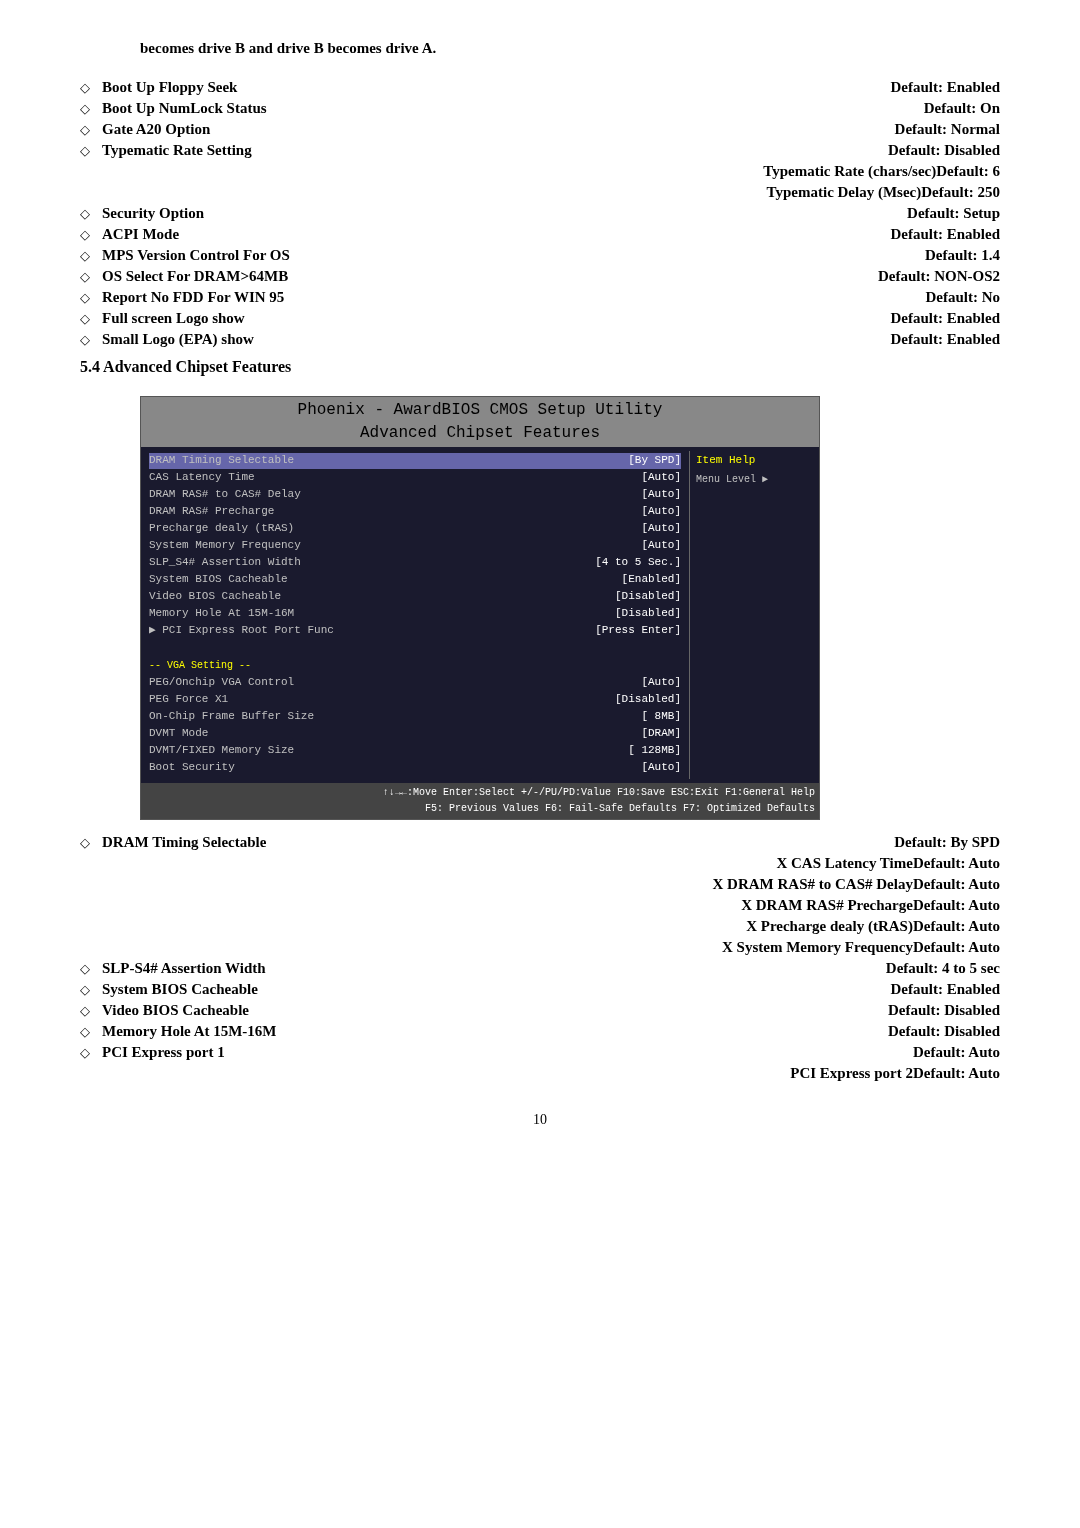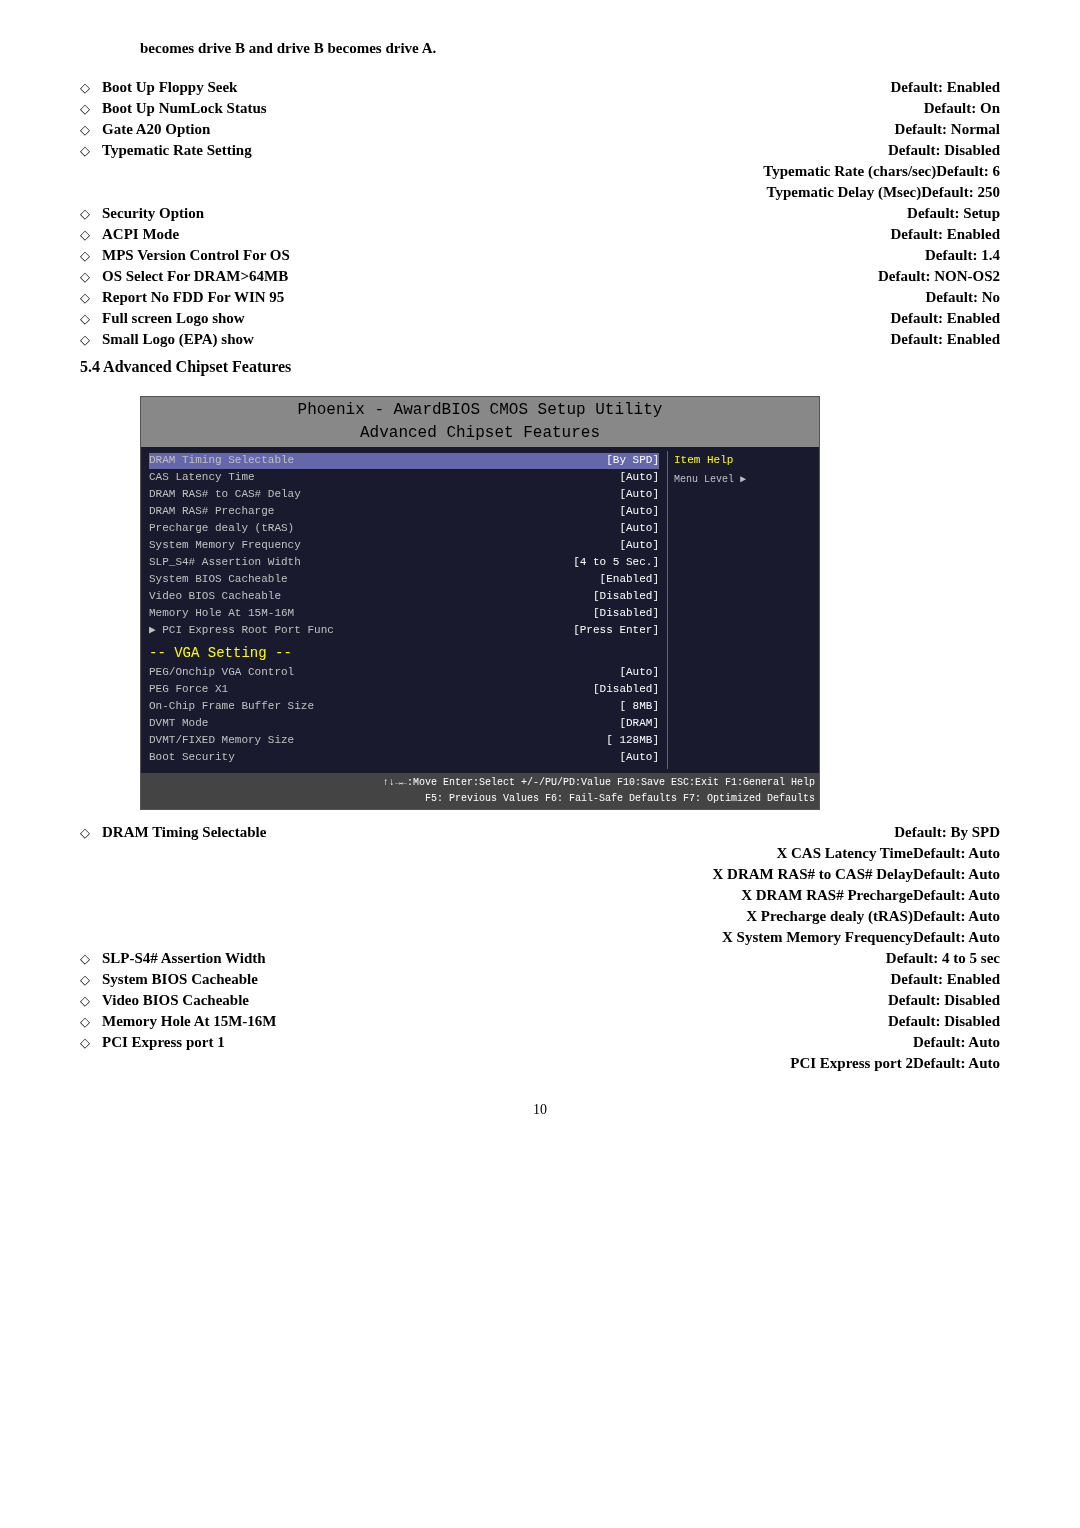--- a/index.html
+++ b/index.html
@@ -71,41 +71,41 @@
     }
     .bios-content {
       display: flex;
       padding: 4px 0;
     }
     .bios-main {
       flex: 1;
       padding: 2px 8px;
     }
     .bios-help {
-      width: 152px;
+      width: 130px;
       border-left: 1px solid #666;
       padding: 2px 6px;
       font-size: 11px;
     }
     .bios-row {
       display: flex;
       justify-content: space-between;
       margin-bottom: 1px;
     }
     .bios-row-label { color: #c0c0c0; }
     .bios-row-value { color: #fff; }
     .bios-selected {
       background: #6666aa;
       color: #fff;
     }
     .bios-section-label {
       color: #ffff00;
-      margin-top: 4px;
+      margin-top: 20px;
       margin-bottom: 2px;
-      font-size: 14px;
+      font-size: 10px;
       font-family: Liberation Mono, monospace;
     }
     .bios-footer {
       background: #444;
       color: #fff;
       font-size: 10px;
       padding: 2px 4px;
       text-align: right;
       line-height: 1.6;
     }

